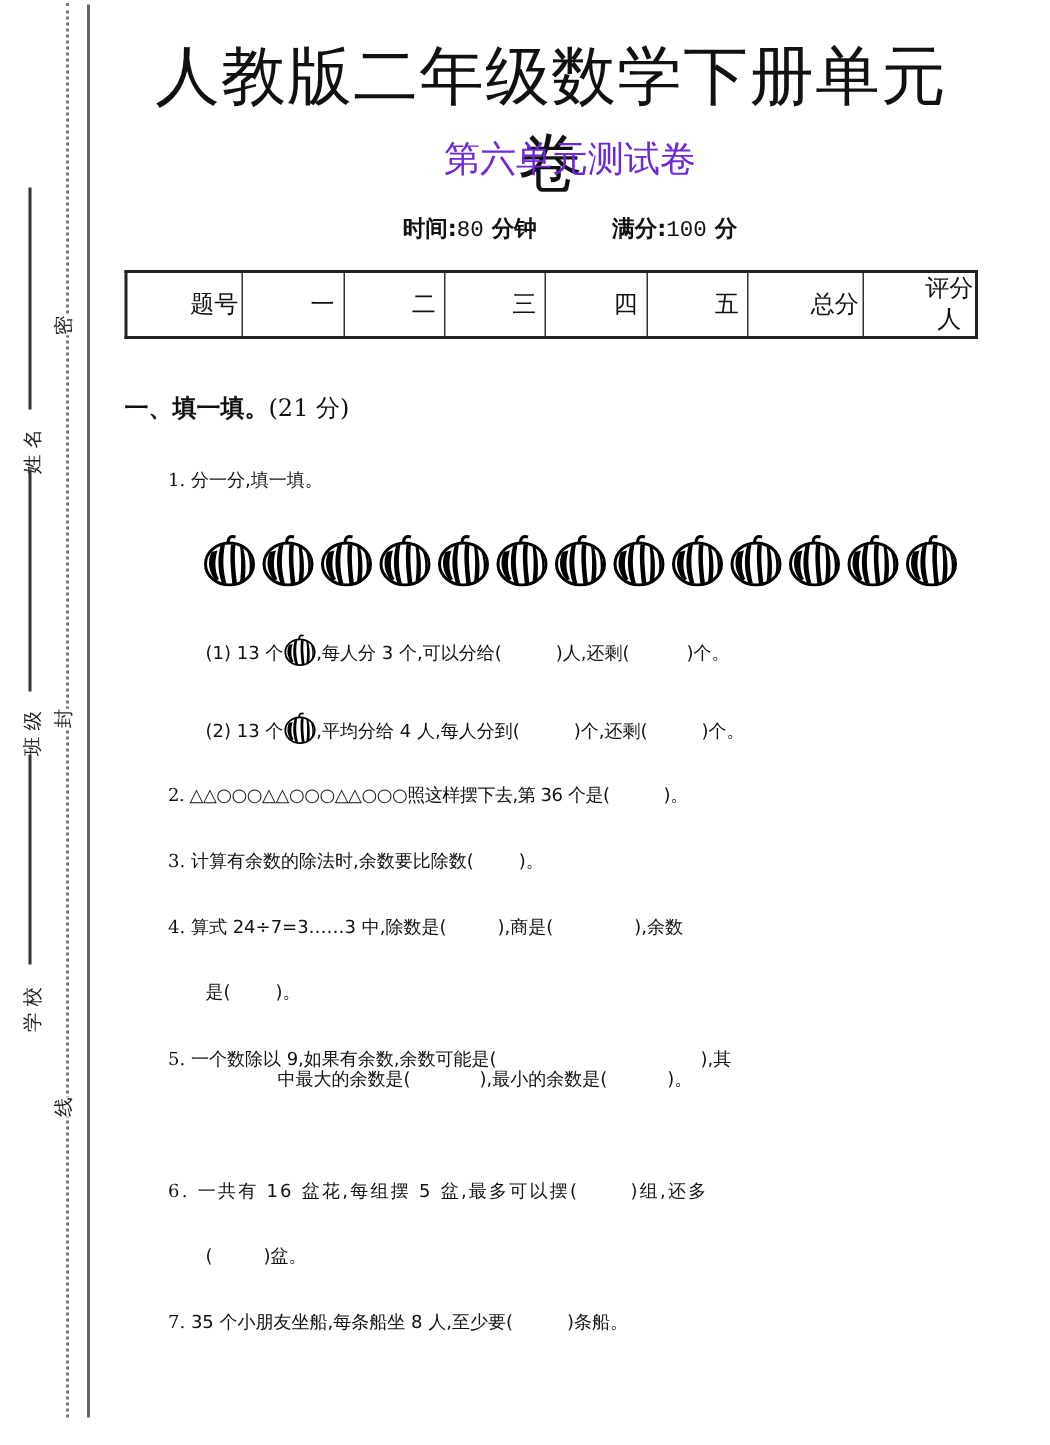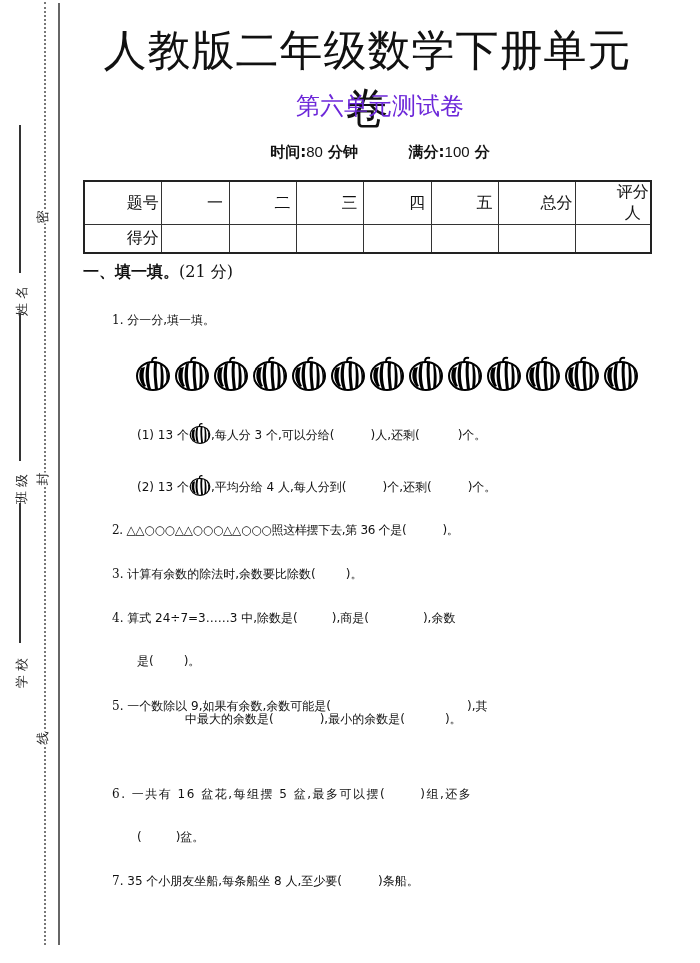--- a/index.html
+++ b/index.html
@@ -14,21 +14,21 @@
               transform: rotate(-90deg); transform-origin: center center; white-space: nowrap; letter-spacing: 4px; background: #fff; }
     .seal { position: absolute; left: 36px; font-family: "DejaVu Sans", sans-serif; font-size: 13px; color: #222;
             transform: rotate(-90deg); background: #fff; padding: 2px 0; }
 
     .title { position: absolute; left: 95px; top: 22px; width: 545px; text-align: center;
              font-family: "DejaVu Sans", sans-serif; font-size: 43px; letter-spacing: 1px; color: #111; font-weight: normal; }
     .subtitle { position: absolute; left: 80px; top: 90px; width: 600px; text-align: center;
                 font-family: "DejaVu Sans", sans-serif; font-size: 24px; color: #6d28d9; }
     .meta { position: absolute; left: 80px; top: 143px; width: 600px; text-align: center;
             font-family: "DejaVu Sans", sans-serif; font-size: 15px; font-weight: bold; }
-    .meta .num { font-family: Liberation Sans, sans-serif; font-weight: normal; }
+    .meta .num { font-family: Liberation Mono, monospace; font-weight: normal; }
     .meta .gap { display: inline-block; width: 40px; }
 
     table.score { position: absolute; left: 83px; top: 180px; border-collapse: collapse; border: 2px solid #222; }
     table.score td { border: 1px solid #333; height: 28px; text-align: center; font-family: "DejaVu Sans", sans-serif; font-size: 16px; padding-left: 40px; }
 
     .section { position: absolute; left: 83px; top: 262px; font-family: "DejaVu Sans", sans-serif; font-size: 16px; font-weight: bold; }
     .section .pts { font-family: "DejaVu Serif", serif; font-weight: normal; text-align: center; }
 
     .q { position: absolute; font-size: 12px; white-space: nowrap; font-family: "DejaVu Sans", sans-serif; }
     .q .n { font-family: "DejaVu Serif", serif; }
@@ -69,30 +69,20 @@
   <tbody>
       <tr>
     <td style="width:77px">题号</td>
     <td style="width:68px">一</td>
     <td style="width:67px">二</td>
     <td style="width:67px">三</td>
     <td style="width:68px">四</td>
     <td style="width:67px">五</td>
     <td style="width:77px">总分</td>
     <td style="width:76px">评分人</td>
-  </tr>
-  <tr>
-    <td>得分</td>
-    <td></td>
-    <td></td>
-    <td></td>
-    <td></td>
-    <td></td>
-    <td></td>
-    <td></td>
   </tr>
 </tbody>
   </table>
 
 <div class="section">
   <span>一、填一填。</span><span class="pts">(21 分)</span>
 </div>
 
 <div class="q" style="left:112px;top:312px;">
   <span class="n">1.</span>

